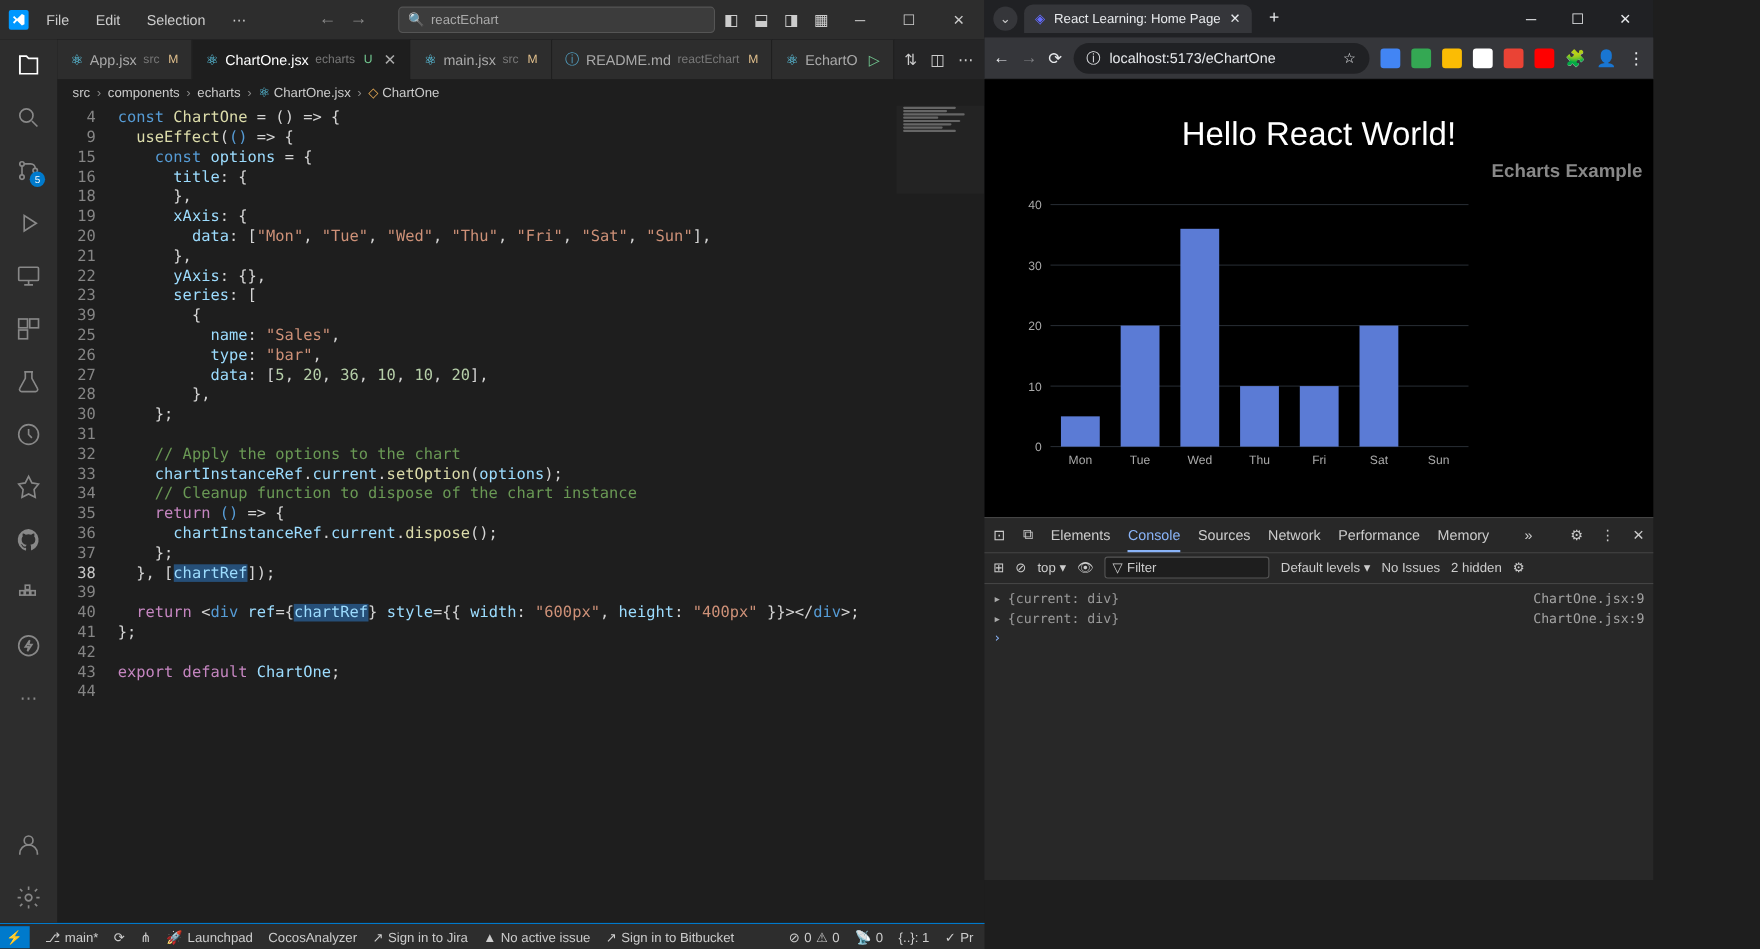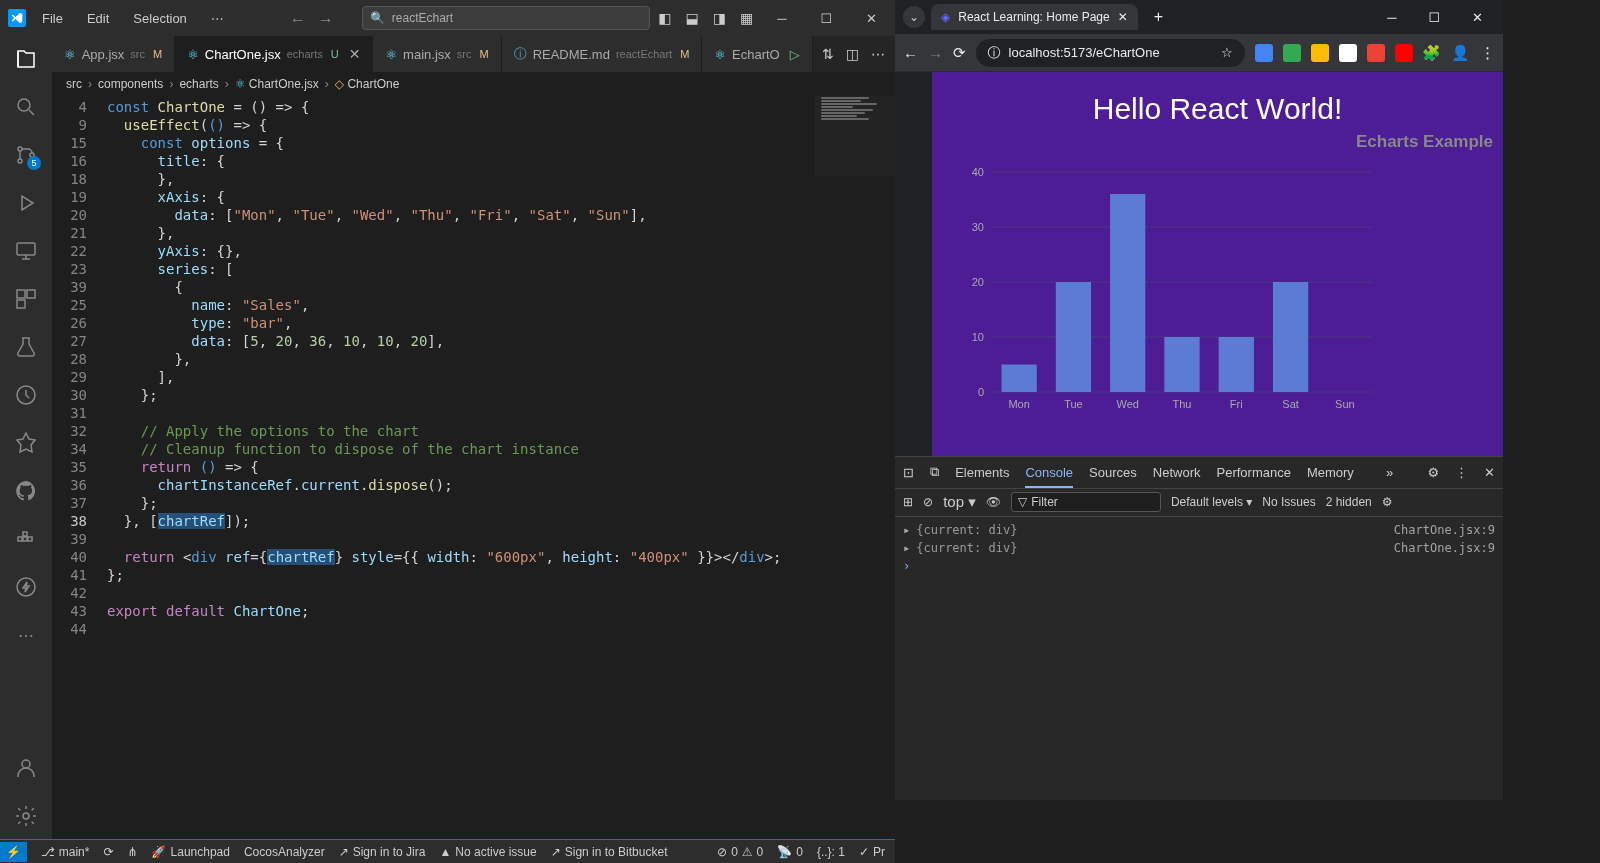--- a/index.html
+++ b/index.html
@@ -68,32 +68,32 @@
 .tab-strip { display: flex; align-items: center; gap: 6px; }
 .back-circle { background:#35363a; border-radius:50%; width:22px; height:22px; display:flex; align-items:center; justify-content:center; font-size:12px; }
 .browser-tab { background: #35363a; border-radius: 8px 8px 0 0; padding: 6px 10px; display: flex; align-items: center; gap: 8px; font-size: 12px; color: #e8eaed; }
 .new-tab { color: #e8eaed; padding: 4px 10px; cursor: pointer; font-size: 16px; }
 .win-controls { margin-left: auto; display: flex; gap: 8px; }
 .wc { color: #e8eaed; padding: 4px 12px; cursor: pointer; font-size: 13px; }
 .addr-bar { height: 38px; background: #35363a; display: flex; align-items: center; padding: 0 8px; gap: 10px; border-bottom: 1px solid #2a2b2e; }
 .addr-icon { color: #e8eaed; cursor: pointer; font-size: 15px; }
 .url-field { flex: 1; background: #202124; border-radius: 16px; height: 28px; display: flex; align-items: center; padding: 0 12px; gap: 8px; font-size: 13px; color: #e8eaed; }
 .ext-icon { width: 18px; height: 18px; border-radius: 3px; cursor: pointer; }
-.page-content { flex: 1; background: #4c1d95; padding: 20px 10px; overflow: hidden; margin-left: 37px; }
+.page-content { flex: 1; background: #000000; padding: 34px 10px; overflow: hidden; }
 .page-title { text-align: center; color: #fff; font-size: 30px; font-weight: 400; margin-bottom: 6px; }
 .chart-title { color: #888; font-size: 17px; margin-left: 20px; font-weight: 600; margin-bottom: 10px; text-align: right; }
 .chart-svg { display: block; }
 
 
 .devtools { flex: 1; background: #282828; display: flex; flex-direction: column; border-top: 1px solid #444; min-height: 0; }
 .dt-tabs { height: 32px; display: flex; align-items: center; padding: 0 8px; gap: 16px; font-size: 13px; color: #ccc; border-bottom: 1px solid #444; }
 .dt-tab { cursor: pointer; padding: 6px 0; }
 .dt-tab.active { color: #8ab4f8; border-bottom: 2px solid #8ab4f8; }
 .dt-toolbar { height: 28px; display: flex; align-items: center; padding: 0 8px; gap: 10px; font-size: 12px; color: #ccc; border-bottom: 1px solid #444; }
-.dt-select { background: transparent; color: #ccc; border: none; font-size: 15px; }
+.dt-select { background: transparent; color: #ccc; border: none; font-size: 12px; }
 .dt-filter { flex: 1; background: #1e1e1e; border: 1px solid #555; border-radius: 3px; padding: 2px 6px; font-size: 12px; color: #ccc; display: flex; align-items: center; gap: 4px; max-width: 150px; }
 .dt-console { flex: 1; padding: 4px 8px; font-family: Consolas, monospace; font-size: 12px; color: #ccc; overflow: auto; }
 .log-line { display: flex; padding: 2px 0; }
 .log-expand { margin-right: 6px; color: #aaa; cursor: pointer; }
 .log-obj { color: #999; }
 .log-src { margin-left: auto; color: #a3a3a3; cursor: pointer; }
 .prompt { color: #8ab4f8; margin-right: 6px; }
 
 svg { display: block; }
 </style>
@@ -328,34 +328,34 @@
             </div>
             <div class="code-line">
               <div class="gutter">27</div>
               <div class="code-content">          <span class="tok-var">data</span><span class="tok-punc">: [</span><span class="tok-num">5</span><span class="tok-punc">, </span><span class="tok-num">20</span><span class="tok-punc">, </span><span class="tok-num">36</span><span class="tok-punc">, </span><span class="tok-num">10</span><span class="tok-punc">, </span><span class="tok-num">10</span><span class="tok-punc">, </span><span class="tok-num">20</span><span class="tok-punc">],</span></div>
             </div>
             <div class="code-line">
               <div class="gutter">28</div>
               <div class="code-content">        <span class="tok-punc">},</span></div>
             </div>
             <div class="code-line">
-              <div class="gutter">29</div>
-              <div class="code-content">      <span class="tok-punc">],</span></div>
-            </div>
-            <div class="code-line">
               <div class="gutter">30</div>
               <div class="code-content">    <span class="tok-punc">};</span></div>
             </div>
             <div class="code-line">
               <div class="gutter">31</div>
               <div class="code-content"></div>
             </div>
             <div class="code-line">
               <div class="gutter">32</div>
               <div class="code-content">    <span class="tok-comment">// Apply the options to the chart</span></div>
+            </div>
+            <div class="code-line">
+              <div class="gutter">33</div>
+              <div class="code-content">    <span class="tok-var">chartInstanceRef</span><span class="tok-punc">.</span><span class="tok-var">current</span><span class="tok-punc">.</span><span class="tok-fn">setOption</span><span class="tok-punc">(</span><span class="tok-var">options</span><span class="tok-punc">);</span></div>
             </div>
             <div class="code-line">
               <div class="gutter">34</div>
               <div class="code-content">    <span class="tok-comment">// Cleanup function to dispose of the chart instance</span></div>
             </div>
             <div class="code-line">
               <div class="gutter">35</div>
               <div class="code-content">    <span class="tok-kw2">return</span> <span class="tok-kw">()</span> <span class="tok-punc">=&gt; {</span></div>
             </div>
             <div class="code-line">

